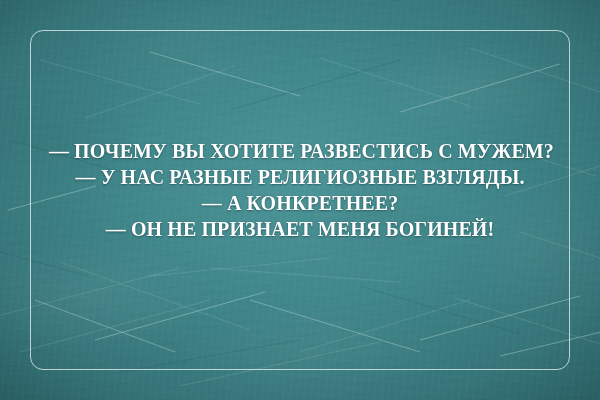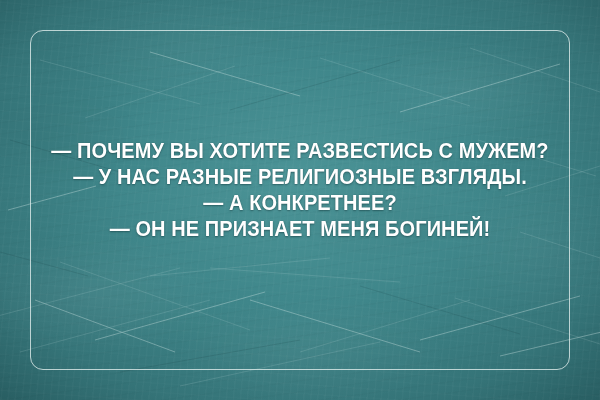--- a/index.html
+++ b/index.html
@@ -15,21 +15,21 @@
     height: 400px;
     overflow: hidden;
     
     background-color: #3f868a;
     background-image:
       radial-gradient(ellipse 78% 80% at 50% 46%,
         rgba(86, 160, 162, 0.55) 0%,
         rgba(64, 136, 140, 0.25) 38%,
         rgba(30, 74, 78, 0.30) 72%,
         rgba(20, 58, 62, 0.62) 100%);
-    font-family: Liberation Sans, sans-serif;
+    font-family: Liberation Serif, serif;
     -webkit-font-smoothing: antialiased;
   }
 
   
   .tex {
     position: absolute;
     inset: 0;
     pointer-events: none;
   }
 

